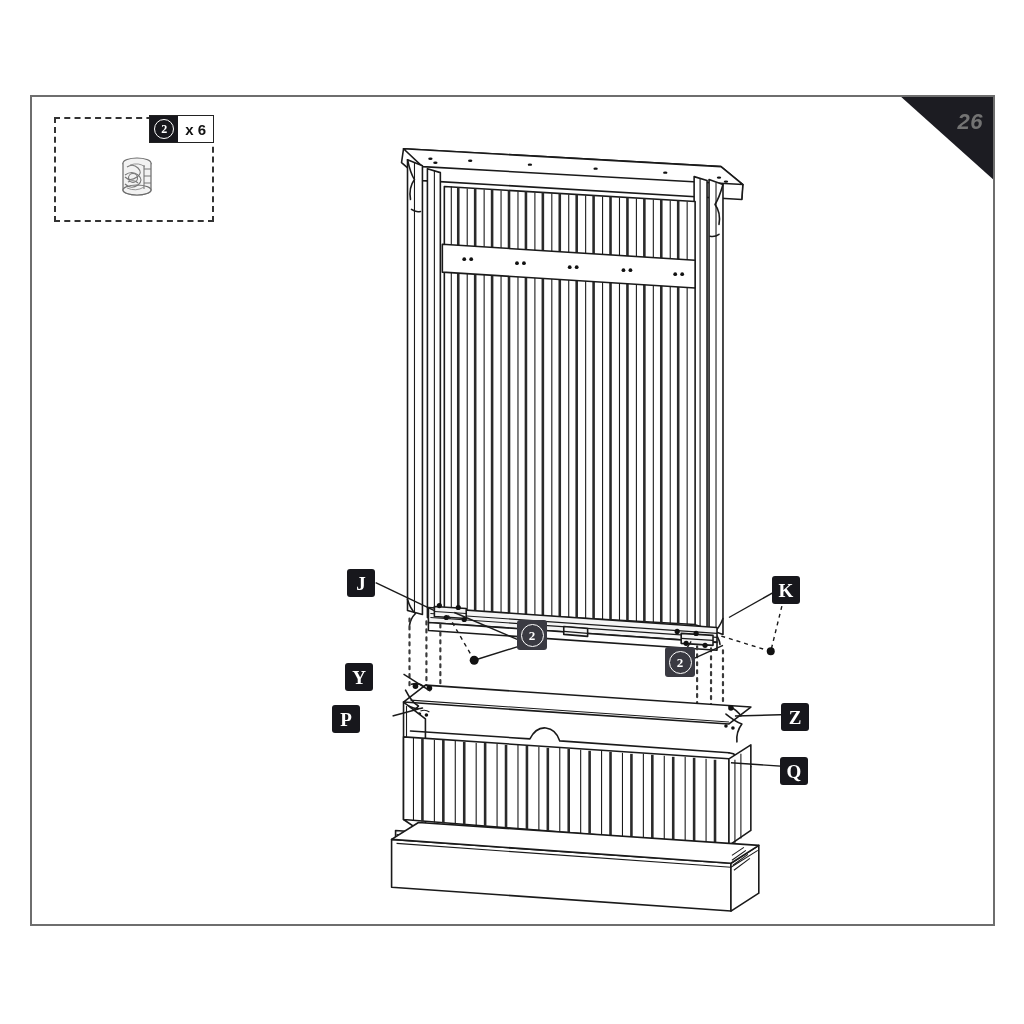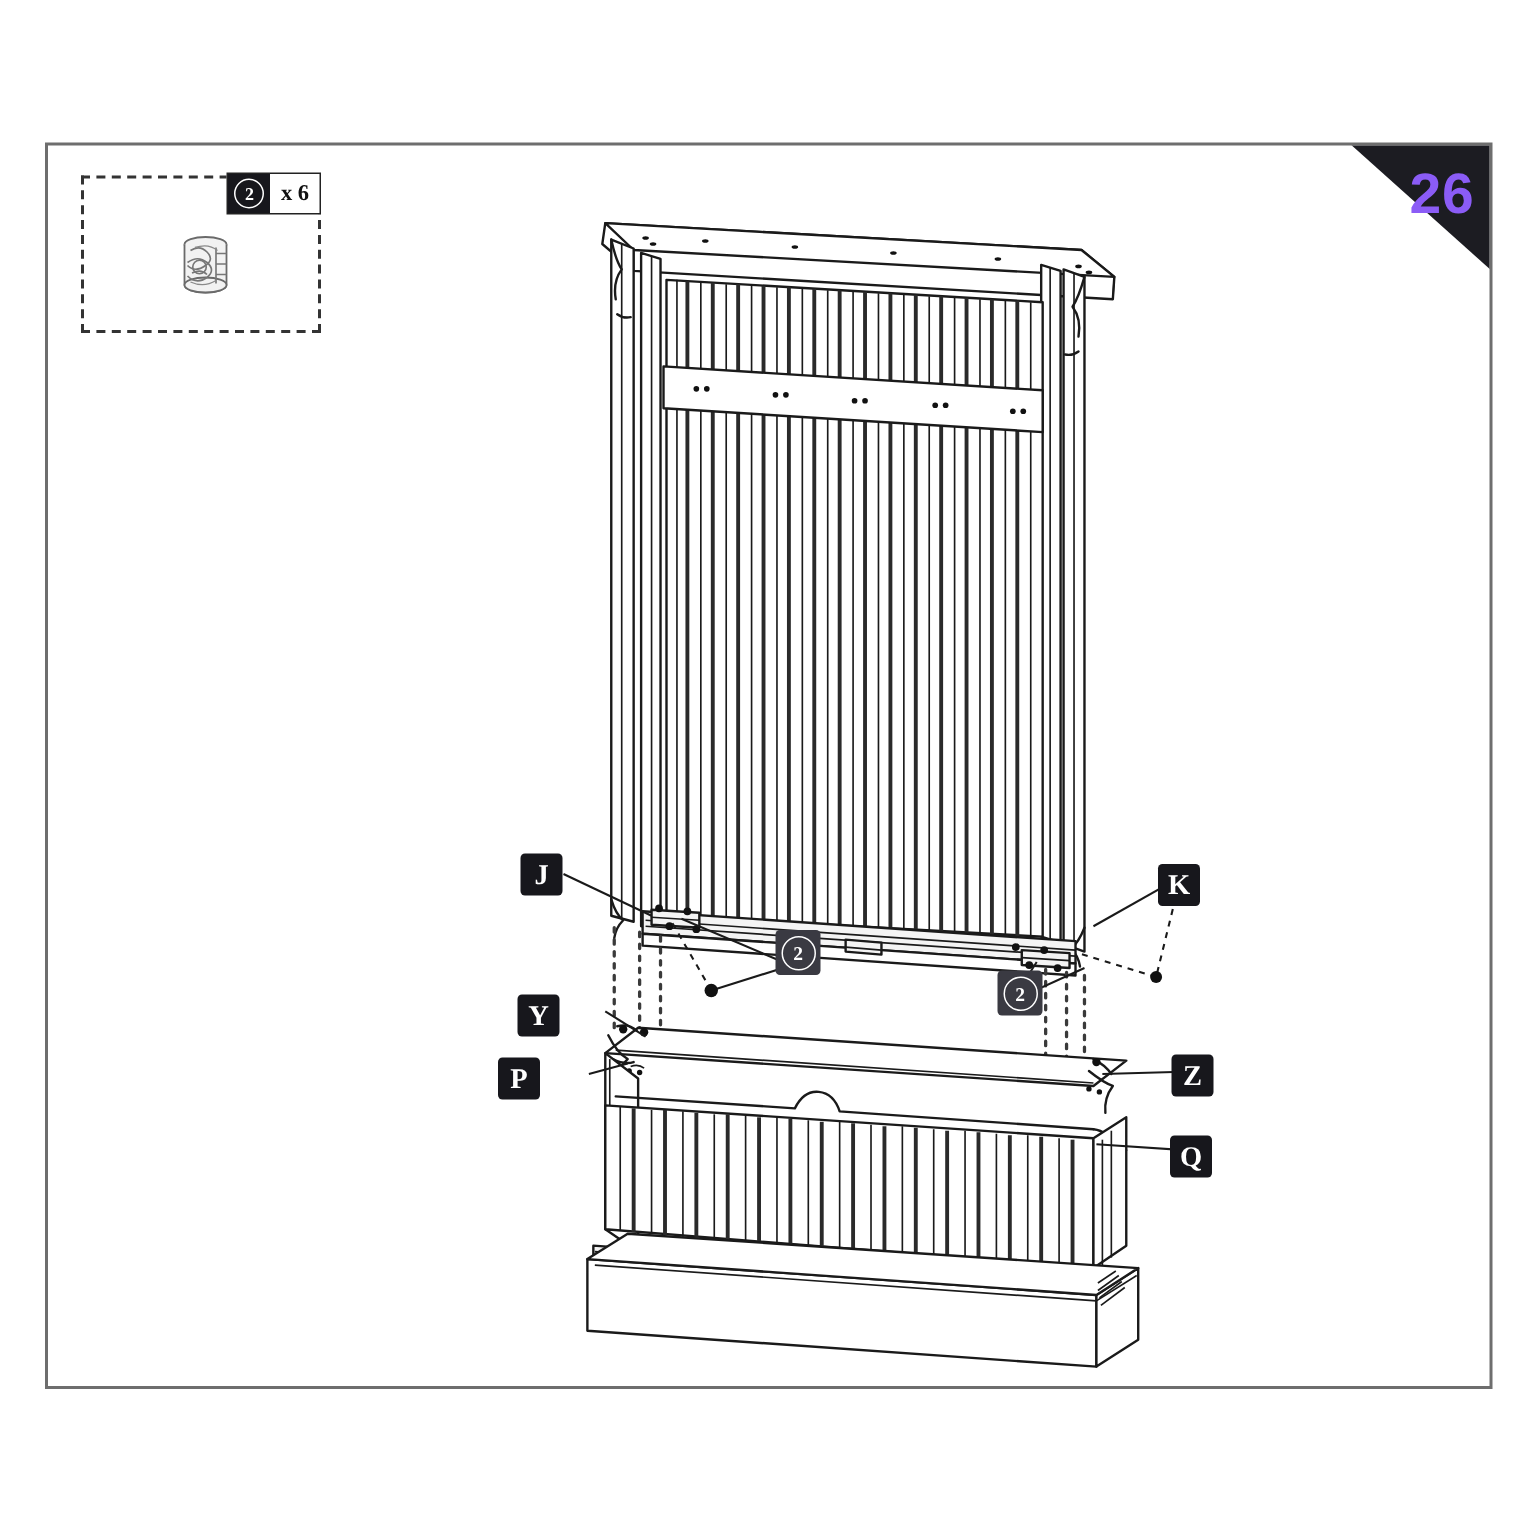--- a/index.html
+++ b/index.html
@@ -41,25 +41,26 @@
     top: -2px;
     width: 0;
     height: 0;
     border-left: 96px solid transparent;
     border-top: 86px solid #1c1c22;
   }
   #page-num {
     position: absolute;
     right: 10px;
     top: 12px;
-    color: #8b5cf6;
-    font-size: 38px;
+    color: #737373;
+    font-size: 22px;
     font-weight: bold;
     letter-spacing: 0.5px;
     font-family: "Liberation Sans", sans-serif;
+    font-style: italic;
   }
   
   #parts-box {
     position: absolute;
     left: 22px;
     top: 20px;
     width: 160px;
     height: 105px;
     border: 2px dashed #333;
     box-sizing: border-box;
@@ -96,21 +97,21 @@
   }
   .pb-qty {
     display: flex;
     align-items: center;
     justify-content: center;
     padding: 0 7px;
     font-size: 15px;
     font-weight: bold;
     color: #111;
     white-space: nowrap;
-    font-family: Liberation Serif, serif;
+    font-family: Liberation Sans, sans-serif;
   }
   #parts-icon {
     position: absolute;
     left: 50px;
     top: 32px;
     width: 58px;
     height: 52px;
   }
   
   #drawing {

